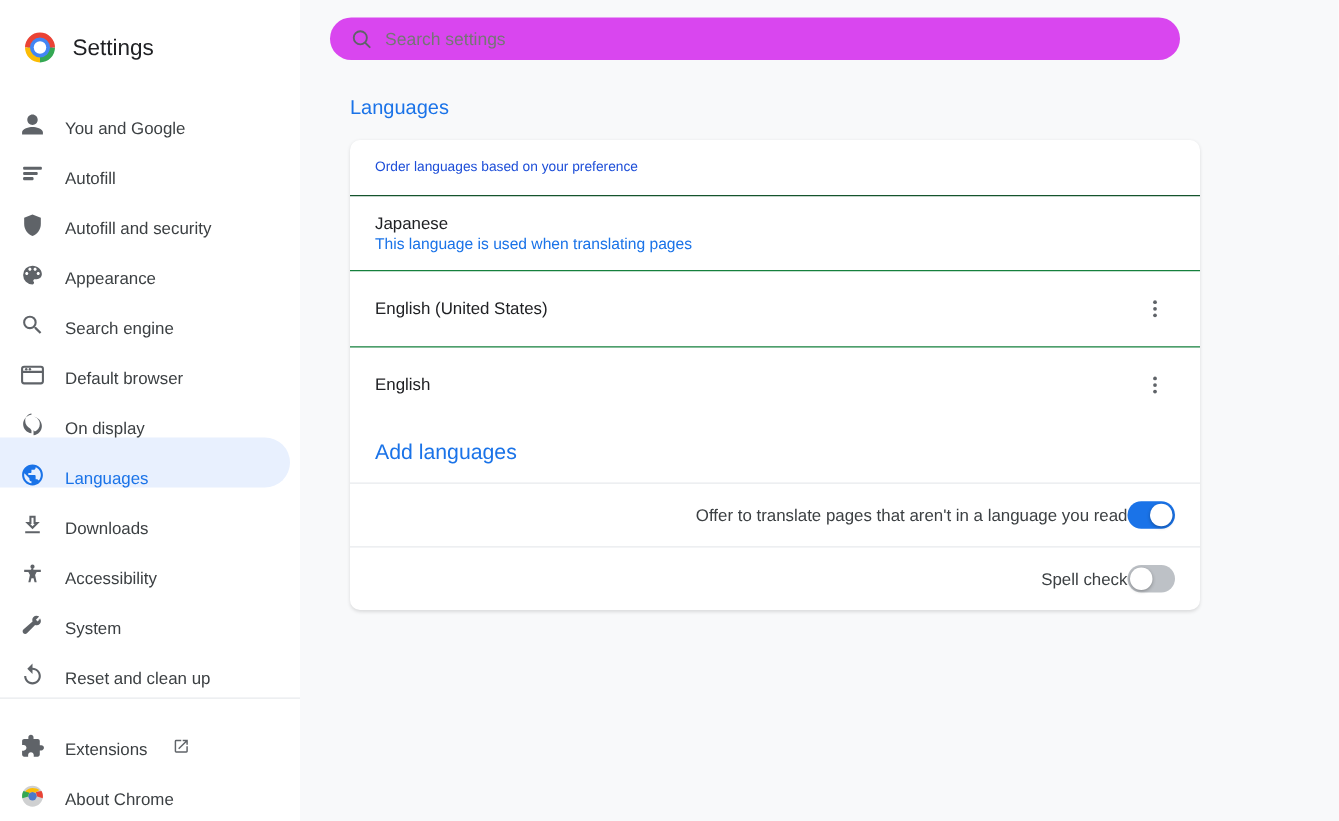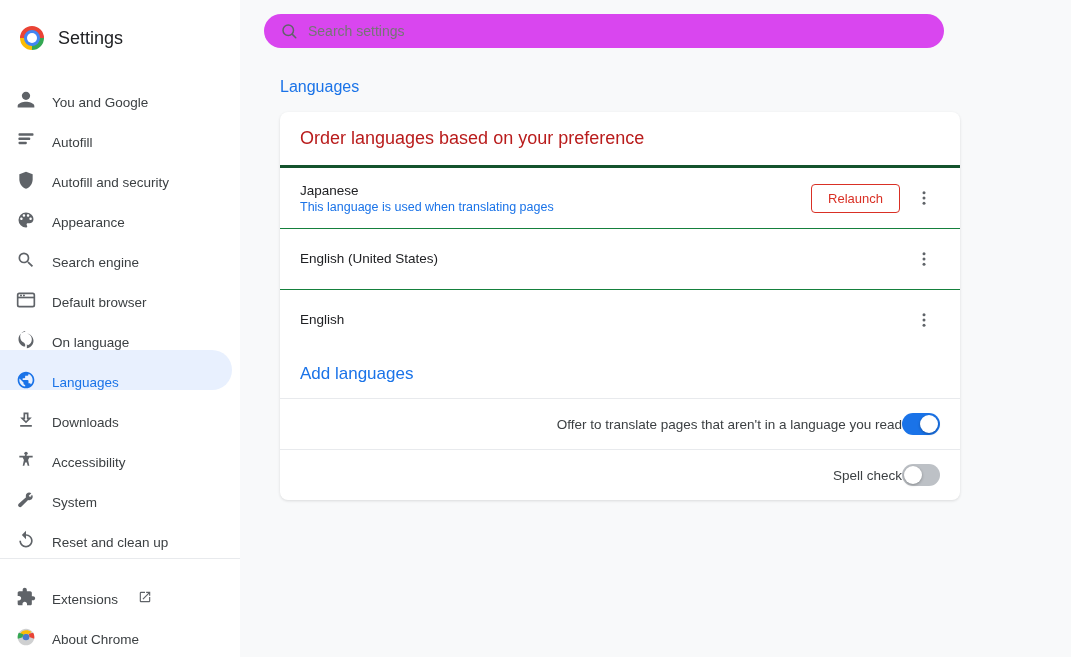--- a/index.html
+++ b/index.html
@@ -128,23 +128,23 @@
       background: #fff;
       border-radius: 8px;
       box-shadow: 0 1px 3px rgba(0,0,0,0.12);
       padding: 0;
       max-width: 680px;
       overflow: hidden;
     }
 
     .card-header {
       padding: 16px 20px;
-      font-size: 18px;
-      color: #b91c1c;
-      border-bottom: 3px solid #14532d;
+      font-size: 11px;
+      color: #1d4ed8;
+      border-bottom: 1px solid #14532d;
     }
 
     .lang-item {
       display: flex;
       align-items: center;
       padding: 14px 20px;
       border-bottom: 1px solid #15803d;
       justify-content: space-between;
     }
 
@@ -306,21 +306,21 @@
           </svg>
         </div>
         <span class="sidebar-label">Default browser</span>
       </div>
       <div class="sidebar-item">
         <div class="sidebar-icon">
           <svg width="20" height="20" viewBox="0 0 24 24" fill="currentColor">
             <path d="M13 2.05V4.07c3.39.49 6 3.39 6 6.93 0 3.21-1.81 6-4.72 7.28L13 17v4.93c4.42-.47 8-4.21 8-8.93 0-4.58-3.52-8.39-8-8.95zM11 2.05C6.52 2.6 3 6.41 3 11c0 4.72 3.58 8.46 8 8.93V17l-1.28-1.72C6.81 14 5 11.21 5 8c0-3.54 2.61-6.44 6-6.93V2.05z"></path>
           </svg>
         </div>
-        <span class="sidebar-label">On language</span>
+        <span class="sidebar-label">On display</span>
       </div>
       <div class="sidebar-item active">
         <div class="sidebar-icon">
           <svg width="20" height="20" viewBox="0 0 24 24" fill="currentColor">
             <path d="M12 2C6.48 2 2 6.48 2 12s4.48 10 10 10 10-4.48 10-10S17.52 2 12 2zm-1 17.93c-3.95-.49-7-3.85-7-7.93 0-.62.08-1.21.21-1.79L9 15v1c0 1.1.9 2 2 2v1.93zm6.9-2.54c-.26-.81-1-1.39-1.9-1.39h-1v-3c0-.55-.45-1-1-1H8v-2h2c.55 0 1-.45 1-1V7h2c1.1 0 2-.9 2-2v-.41c2.93 1.19 5 4.06 5 7.41 0 2.08-.8 3.97-2.1 5.39z"></path>
           </svg>
         </div>
         <span class="sidebar-label">Languages</span>
       </div>
       <div class="sidebar-item">
@@ -401,30 +401,20 @@
 
     <div class="card">
       <div class="card-header">Order languages based on your preference</div>
 
       <div id="lang-items-container">
           <div class="lang-item">
             <div class="lang-info">
               <div class="lang-name">Japanese</div>
               <div class="lang-sub">This language is used when translating pages</div>
             </div>
-            <div class="lang-actions">
-              <button class="relaunch-btn">Relaunch</button>
-              <button class="three-dot-btn">
-                <svg width="18" height="18" viewBox="0 0 24 24" fill="#5f6368">
-                  <circle cx="12" cy="5" r="2"></circle>
-                  <circle cx="12" cy="12" r="2"></circle>
-                  <circle cx="12" cy="19" r="2"></circle>
-                </svg>
-              </button>
-            </div>
           </div>
           <div class="lang-item">
             <div class="lang-info">
               <div class="lang-name">English (United States)</div>
             </div>
             <div class="lang-actions">
               <button class="three-dot-btn">
                 <svg width="18" height="18" viewBox="0 0 24 24" fill="#5f6368">
                   <circle cx="12" cy="5" r="2"></circle>
                   <circle cx="12" cy="12" r="2"></circle>

